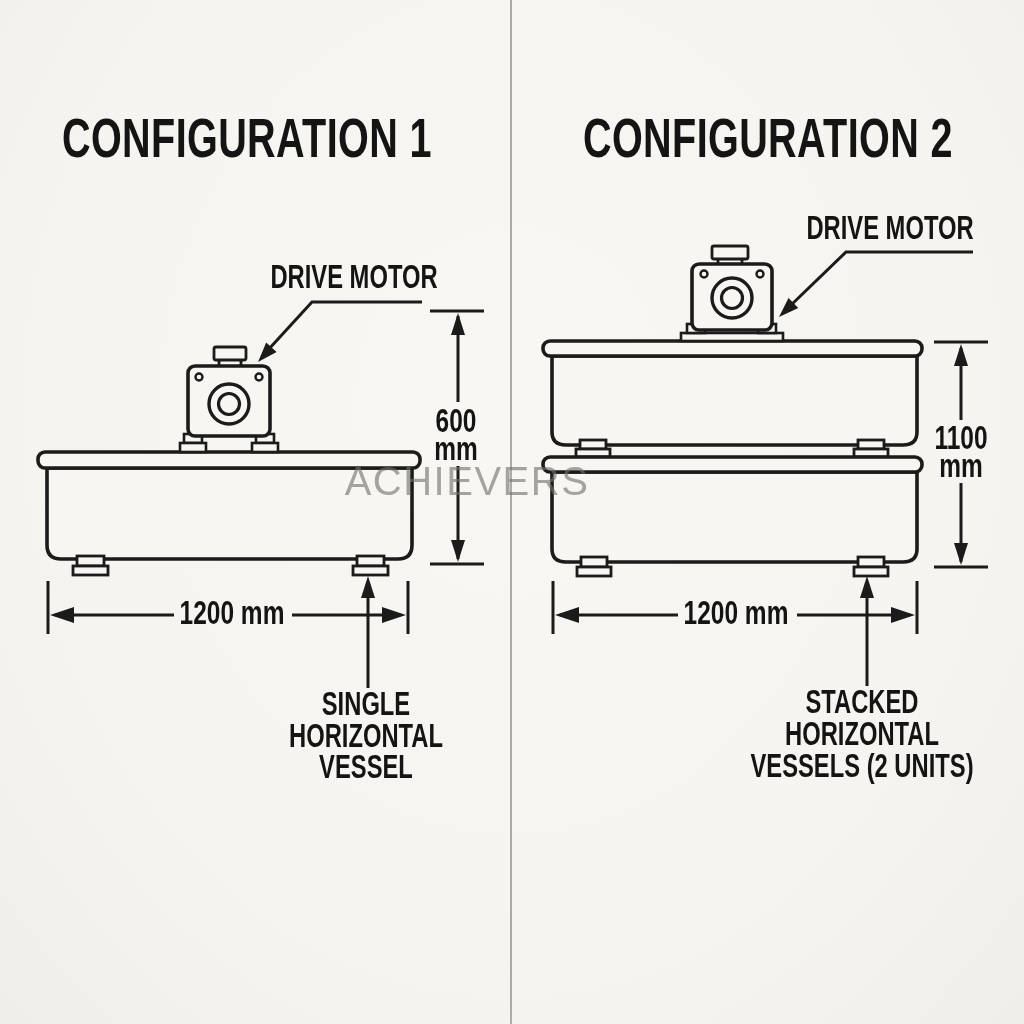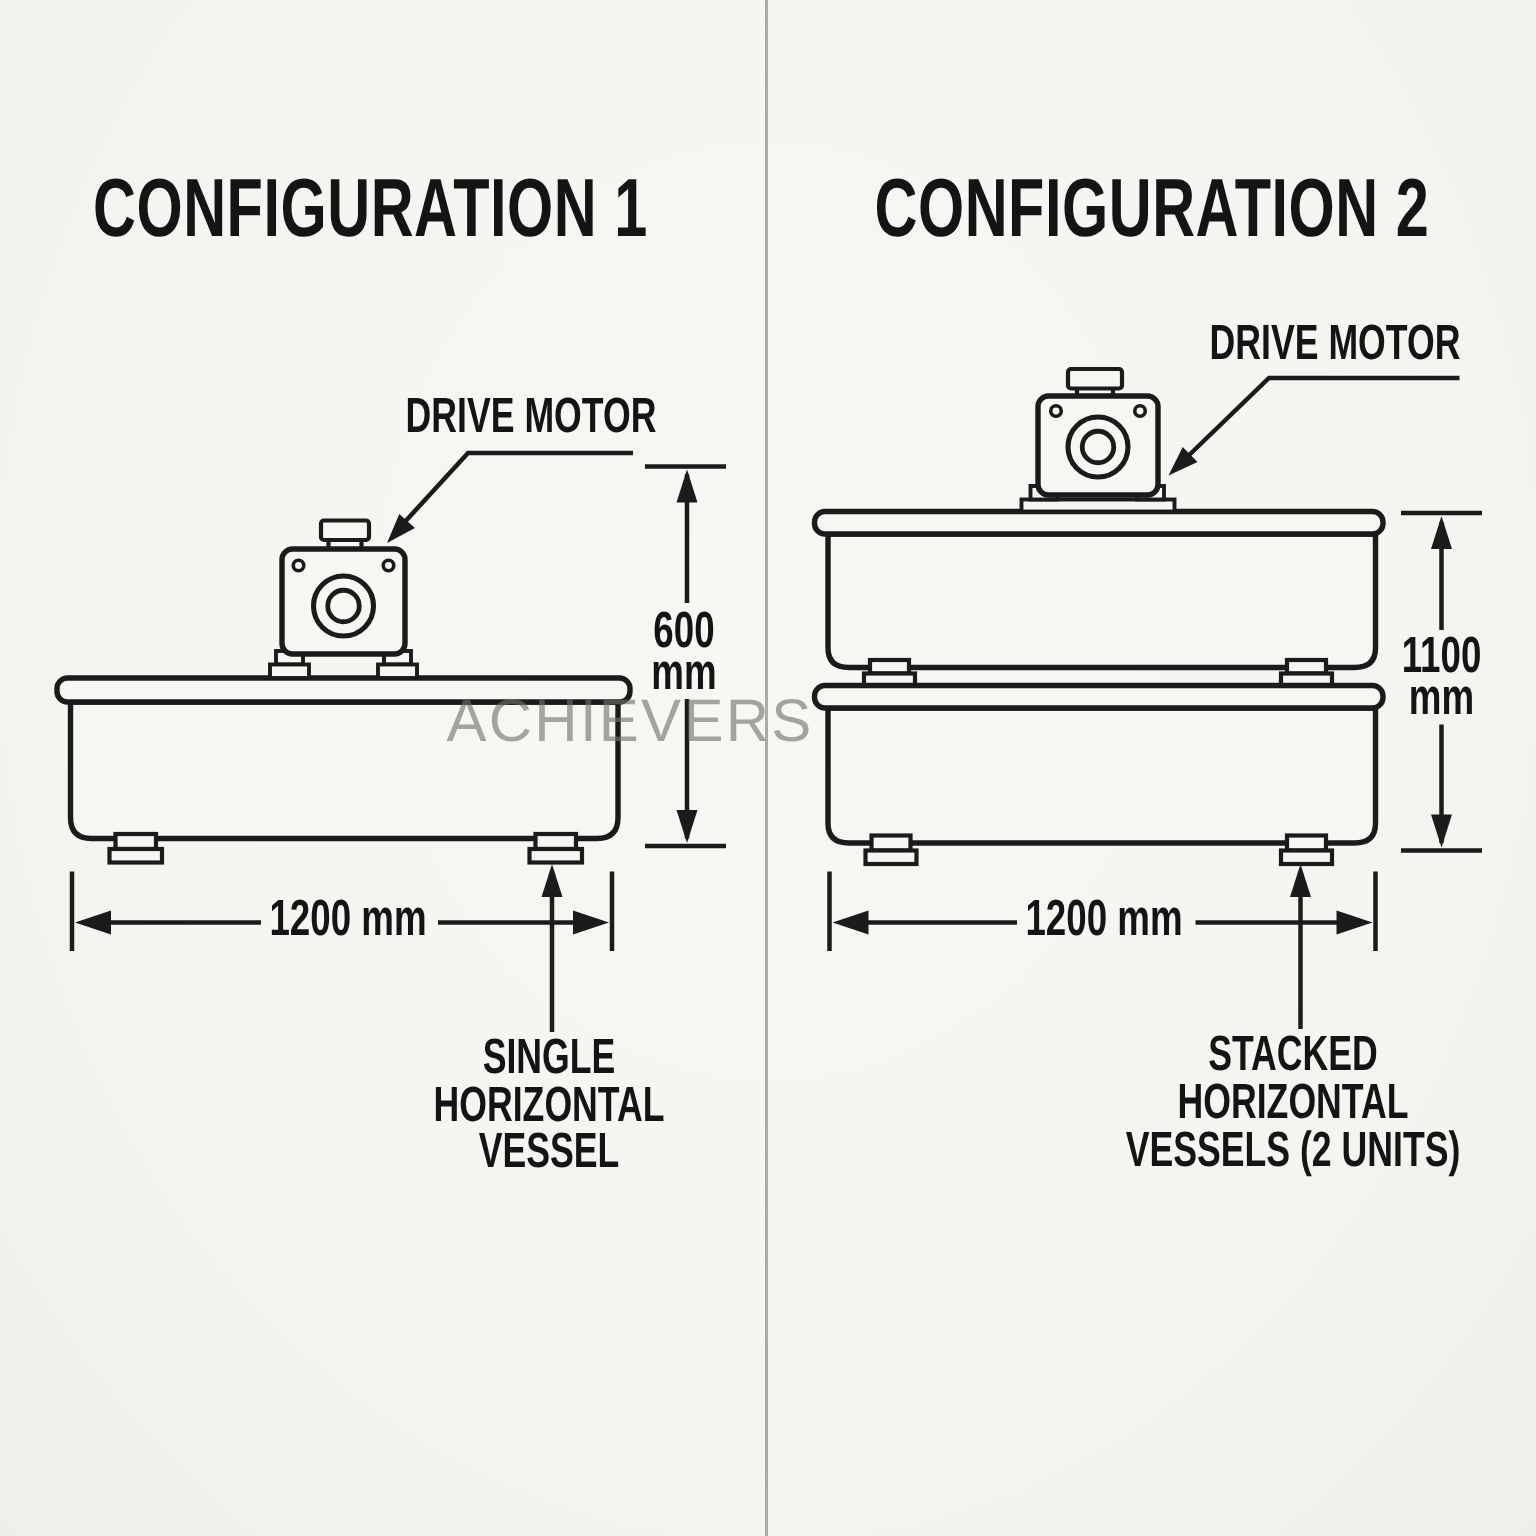--- a/index.html
+++ b/index.html
@@ -28,20 +28,21 @@
   .cap-r{line-height:32px;}
   .watermark{
     position:absolute;
     font-size:40px;
     font-weight:400;
     letter-spacing:1.5px;
     color:#73716c;
     opacity:0.62;
     white-space:nowrap;
     transform:translateX(-50%);
+    margin-left:47px;
   }
 </style>
 </head>
 <body>
 
 <div id="canvas">
 
   <svg class="lineart" width="1024" height="1024" viewBox="0 0 1024 1024" fill="none" stroke="#1b1b1b" stroke-width="3.2">
 
     <line x1="511" y1="0" x2="511" y2="1024" stroke="#aeaba6" stroke-width="2"></line>

